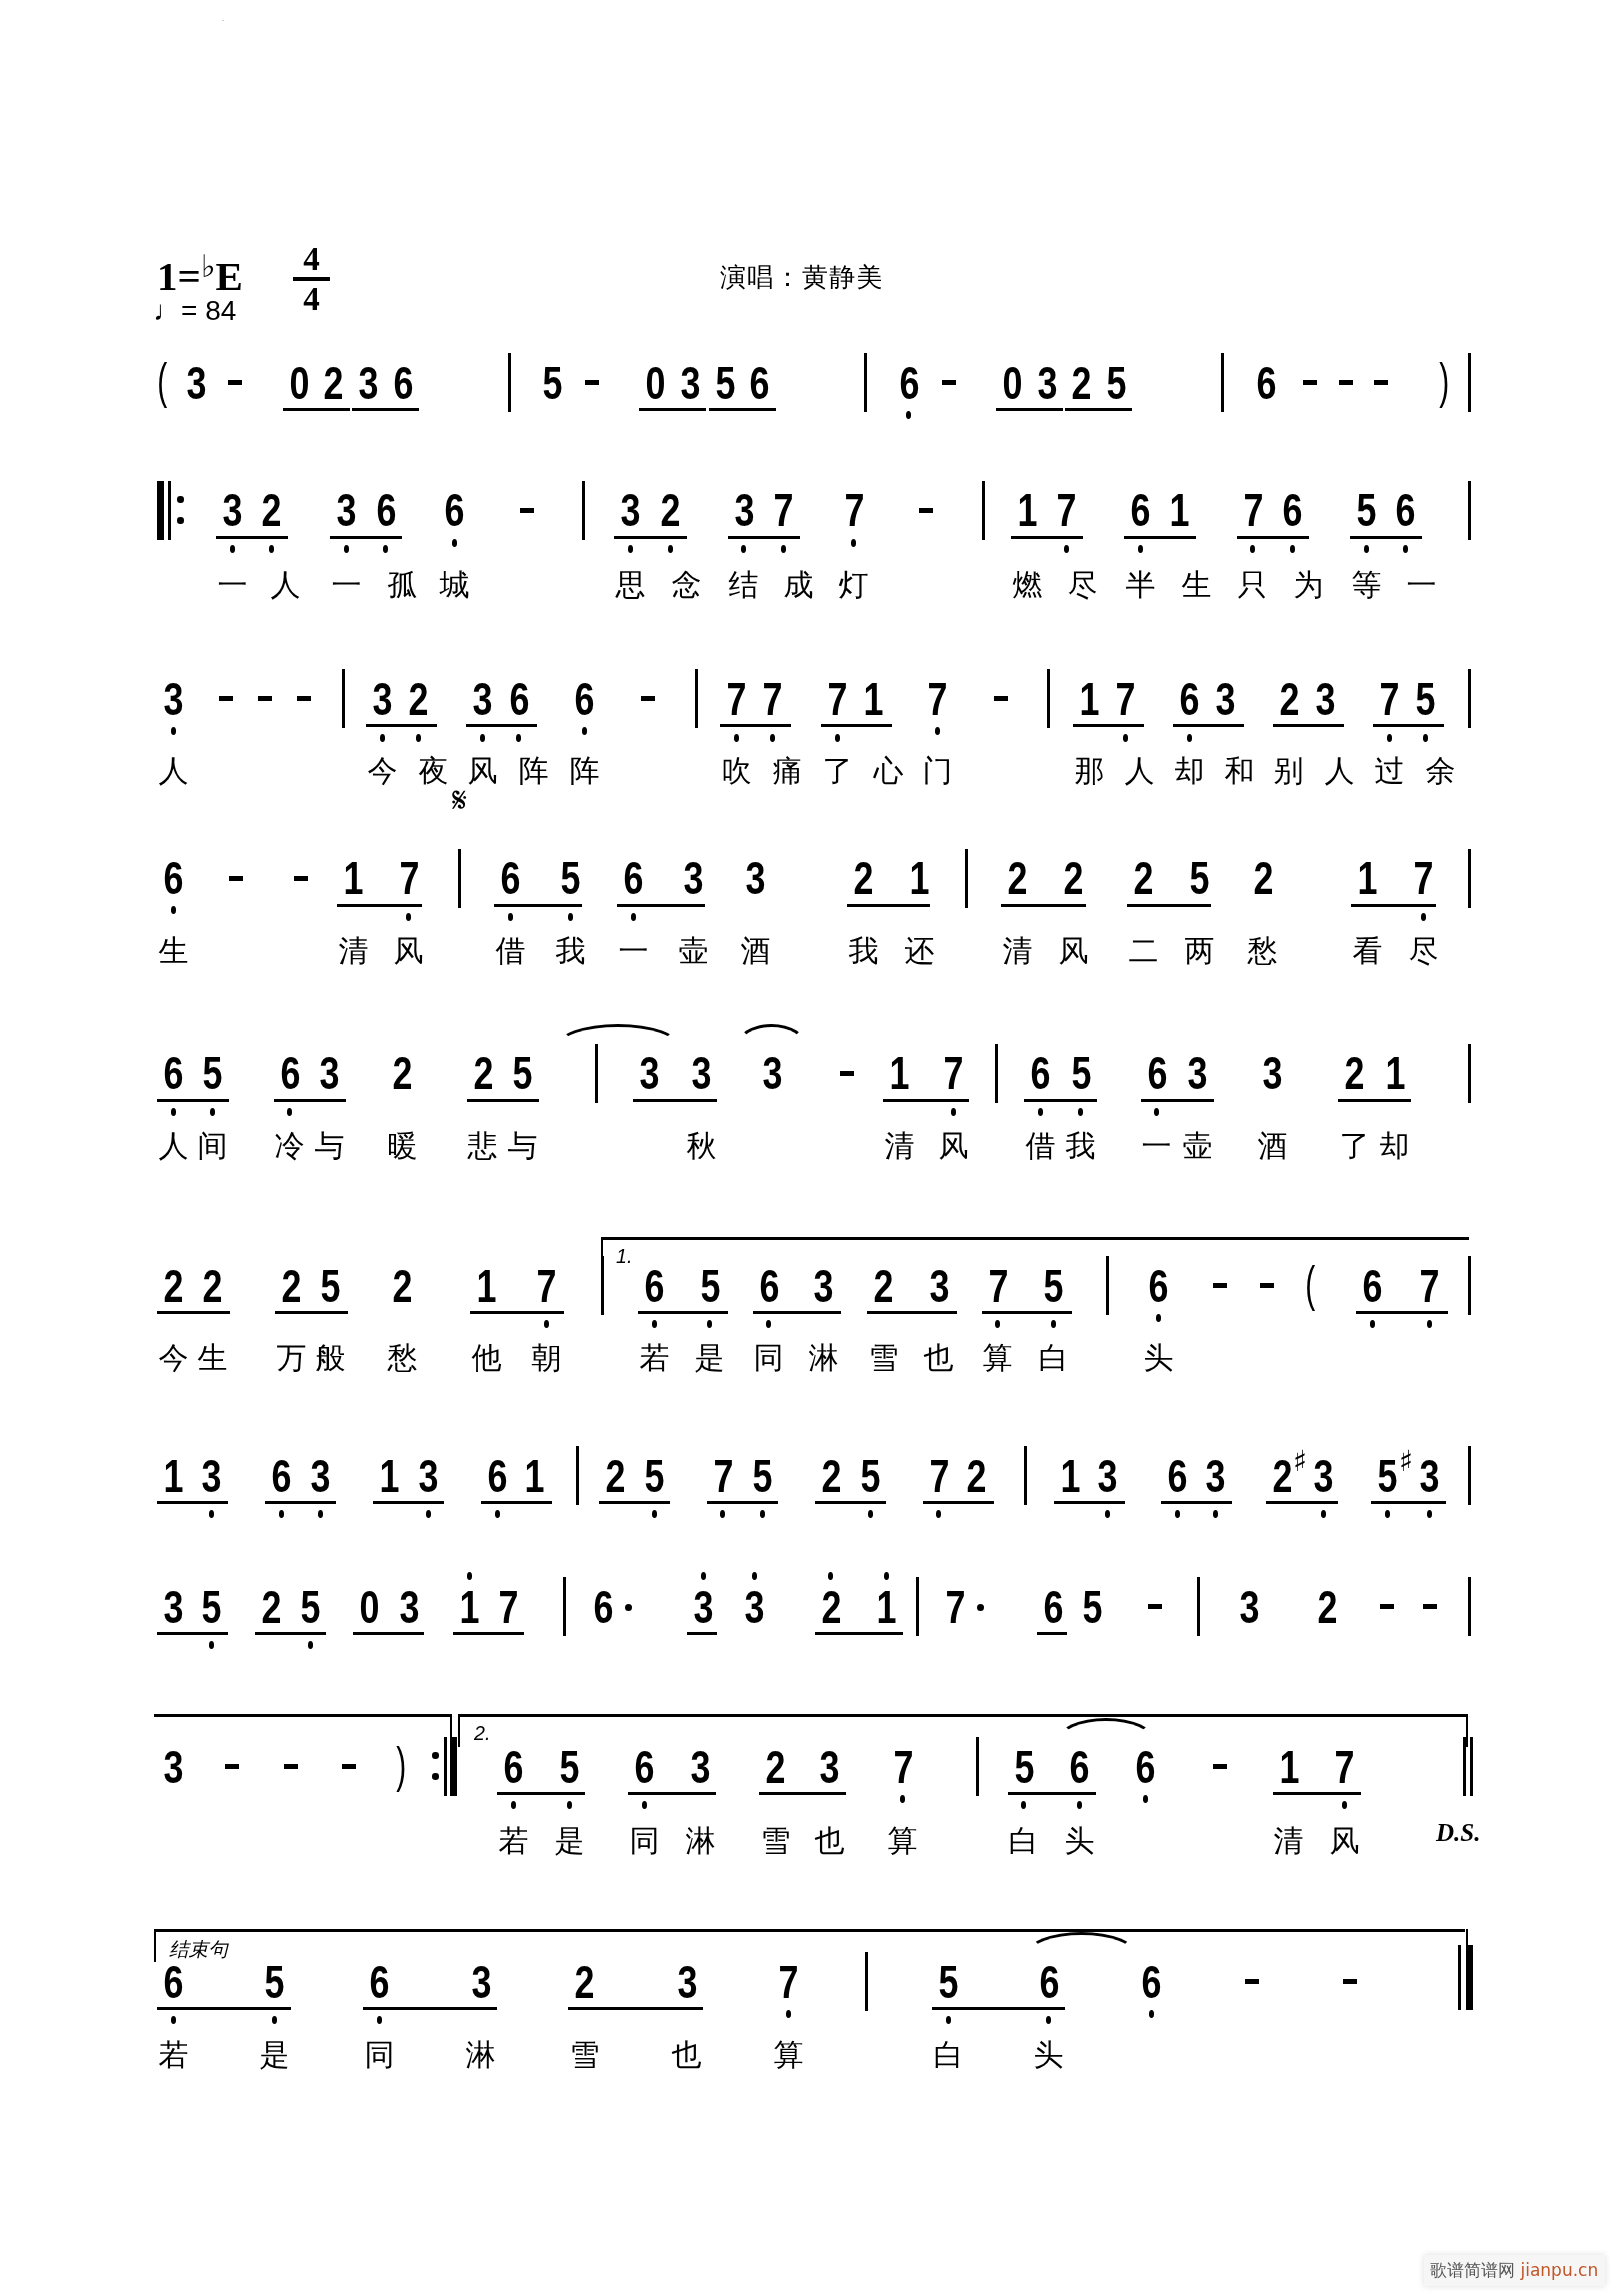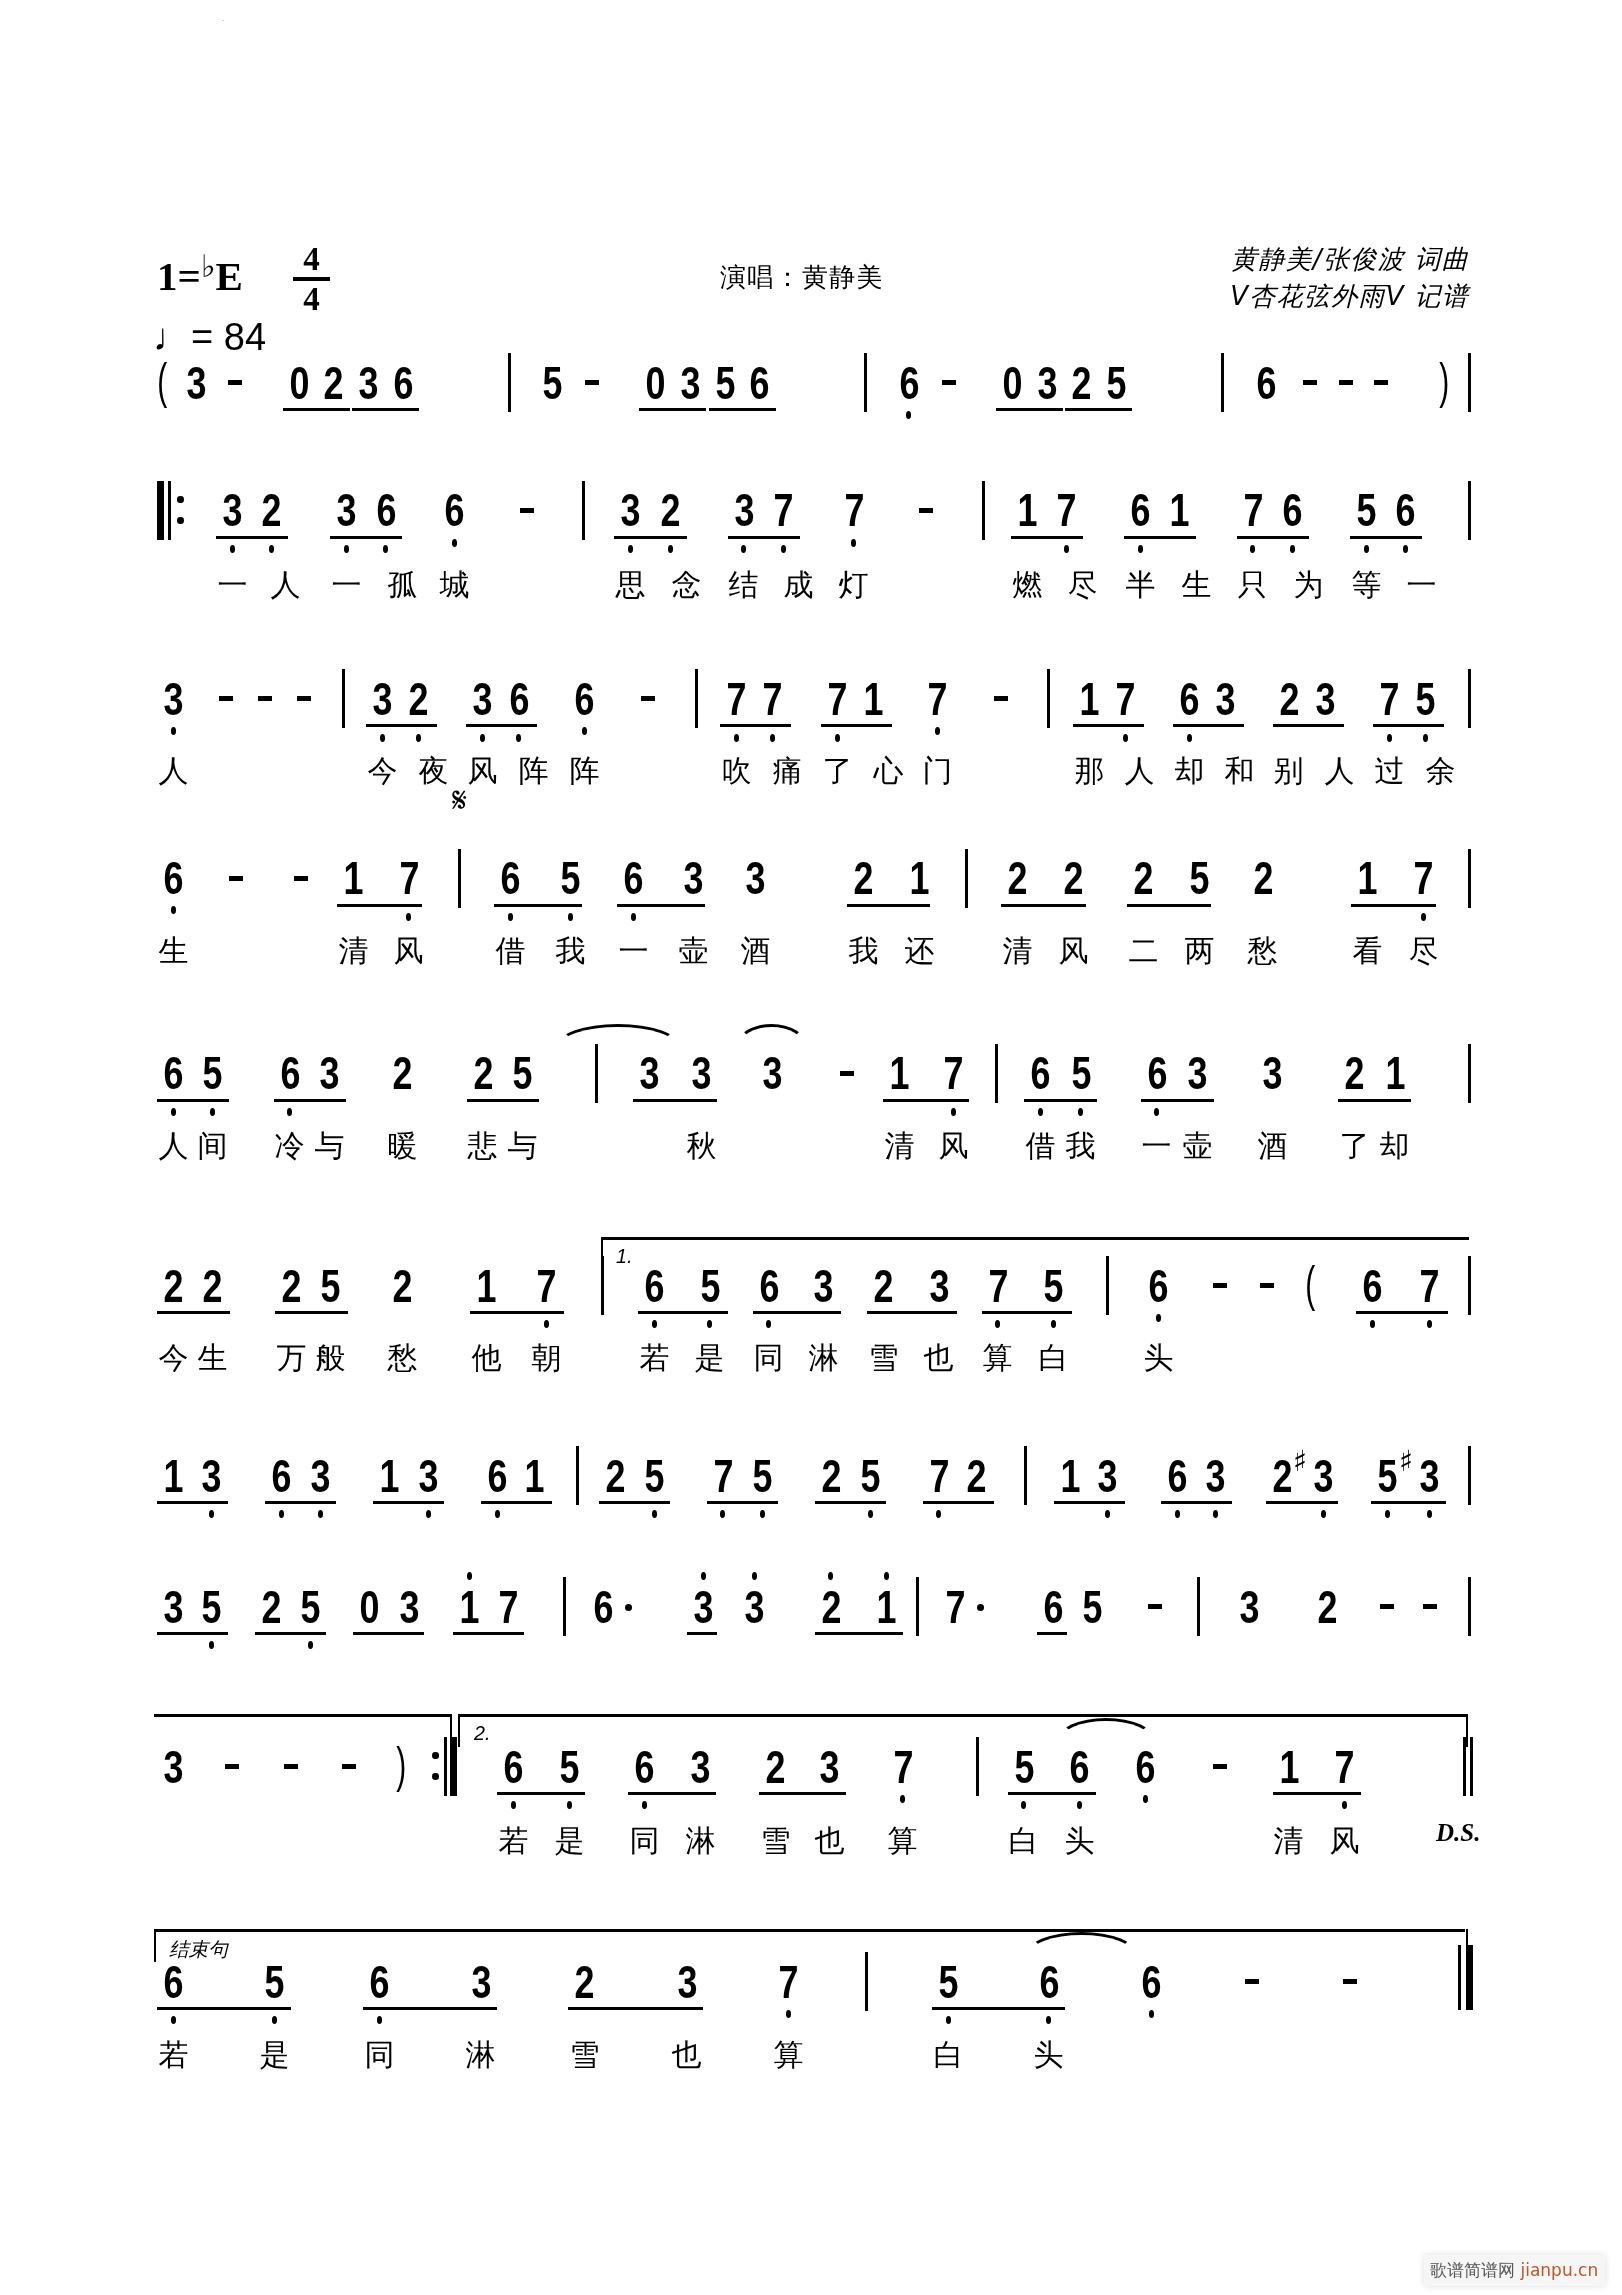--- a/index.html
+++ b/index.html
@@ -2,21 +2,21 @@
 <html style="font-size:10.5px"><head>
 <meta charset="utf-8">
 <style>
   html, body { margin:0; padding:0; background:#ffffff; }
   #page { position:relative; width:1623px; height:2295px; background:#fff; overflow:hidden; color:#000; font-family:"Liberation Sans","DejaVu Sans",sans-serif; }
   .title { position:absolute; left:0; width:1623px; top:157px; text-align:center; font-size:47px; letter-spacing:9.2px; font-family:"DejaVu Sans",sans-serif; }
   .key { position:absolute; left:157px; top:252px; font-size:41px; font-weight:bold; font-family:"Liberation Serif",serif; }
   .key .flat { font-size:31px; vertical-align:top; position:relative; top:-3.9px; font-weight:normal; }
   .timesig { position:absolute; left:293px; top:242px; width:37px; text-align:center; font-family:"Liberation Serif",serif; font-weight:bold; font-size:33px; line-height:34px; }
   .timesig .bar { height:3.3px; background:#000; margin:1.3px 0; }
-  .tempo { position:absolute; left:153px; top:316px; font-size:38px; font-family:"Liberation Sans",sans-serif; }
+  .tempo { position:absolute; left:153px; top:295px; font-size:28px; font-family:"Liberation Sans",sans-serif; }
   .singer { position:absolute; left:720px; top:260px; font-size:26px; font-family:"DejaVu Sans",sans-serif; letter-spacing:1.3px; }
   .credits { position:absolute; right:154px; top:241px; font-size:26px; text-align:right; line-height:37px; font-family:"DejaVu Sans",sans-serif; font-style:italic; letter-spacing:1.3px; }
   .n { position:absolute; width:33px; text-align:center; font-weight:bold; font-size:46px; line-height:46px; font-family:"Liberation Sans Narrow","Liberation Sans",sans-serif; transform:scaleX(0.78); transform-origin:center; }
   .dash { position:absolute; width:14.4px; height:4.6px; background:#000; }
   .ul { position:absolute; height:3.3px; background:#000; }
   .dot { position:absolute; width:5.2px; height:7.9px; border-radius:50%; background:#000; }
   .aug { position:absolute; width:7.2px; height:7.2px; border-radius:50%; background:#000; }
   .bl { position:absolute; width:2.6px; background:#000; }
   .blthick { position:absolute; width:6.5px; background:#000; }
   .rdot { position:absolute; width:6.5px; height:6.5px; border-radius:50%; background:#000; }
@@ -44,24 +44,20 @@
   </div>
   <div class="timesig">
     <div>4</div>
     <div class="bar"></div>
     <div>4</div>
   </div>
   <div class="tempo">
     <span>♩</span><span>= 84</span>
   </div>
   <div class="singer">演唱：黄静美</div>
-  <div class="credits">
-    <div>黄静美/张俊波 词曲</div>
-    <div>V杏花弦外雨V 记谱</div>
-  </div>
 
   <div id="score">
       <div class="paren" style="left: 154px; top: 352px;">(</div>
       <div class="n" style="left: 180px; top: 360px;">3</div>
       <div class="dash" style="left: 228px; top: 380px;"></div>
       <div class="n" style="left: 283px; top: 360px;">0</div>
       <div class="n" style="left: 317px; top: 360px;">2</div>
       <div class="n" style="left: 352px; top: 360px;">3</div>
       <div class="n" style="left: 387px; top: 360px;">6</div>
       <div class="bl" style="left: 508px; top: 353px; height: 59px;"></div>

